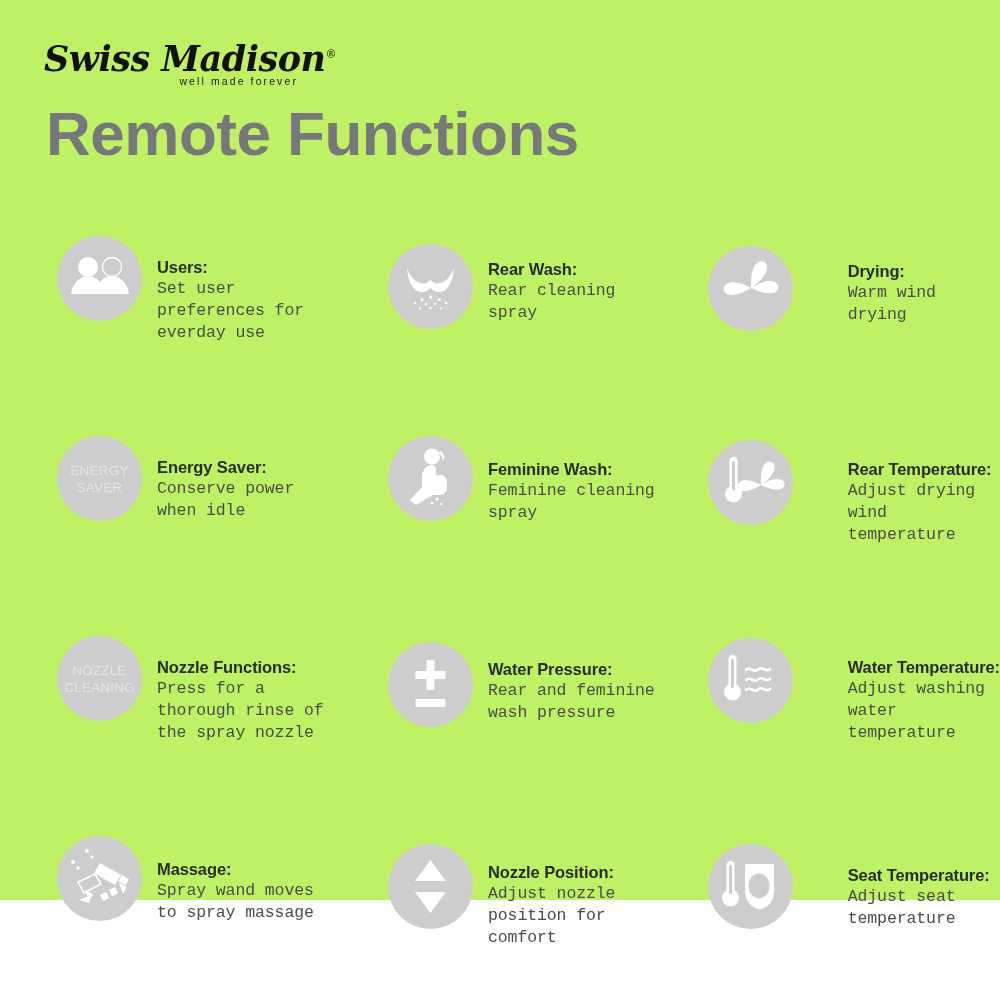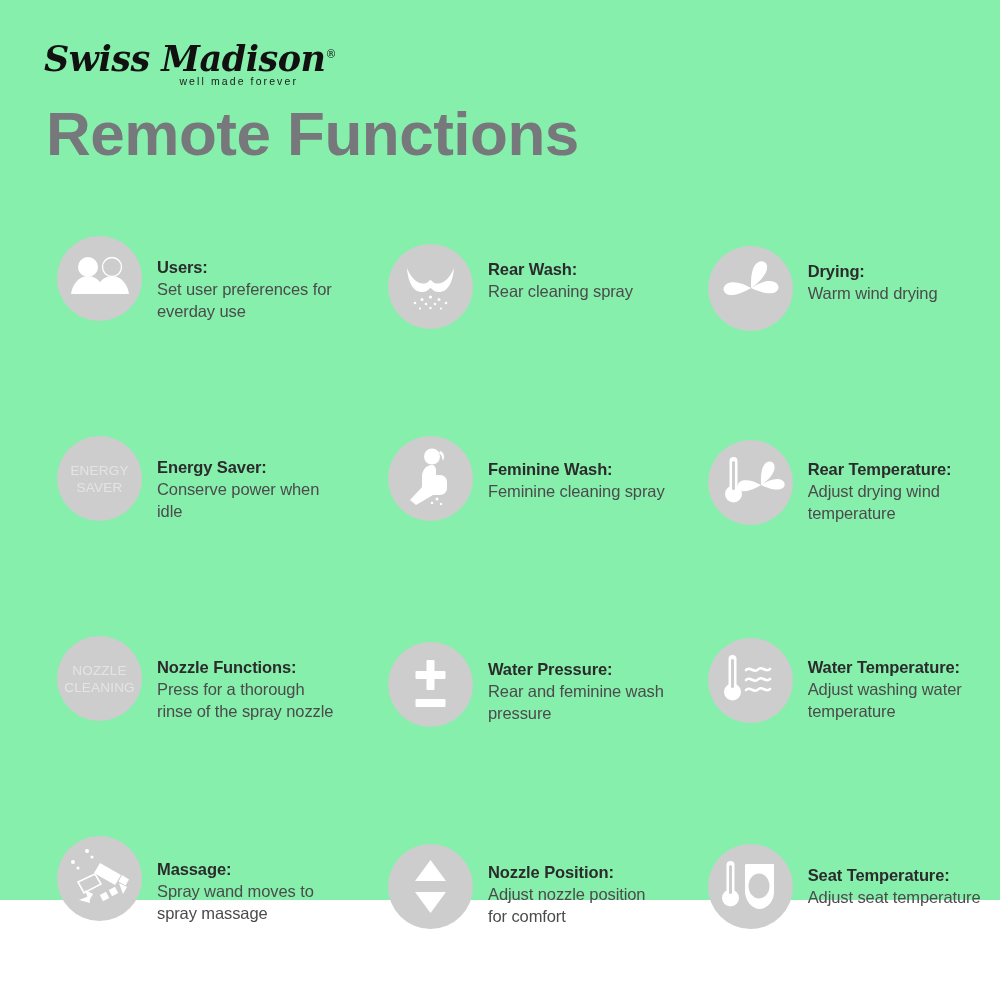--- a/index.html
+++ b/index.html
@@ -9,21 +9,21 @@
     height: 1000px;
     background: #ffffff;
     font-family: "Liberation Sans", sans-serif;
     overflow: hidden;
   }
 
   .page {
     position: relative;
     width: 1000px;
     height: 900px;
-    background: #86efac;
+    background: #bef264;
   }
 
   
   .brand {
     position: absolute;
     left: 44px;
     top: 36px;
     width: 260px;
     height: 56px;
   }
@@ -81,21 +81,21 @@
     height: 200px;
   }
   .cell {
     display: flex;
     align-items: flex-start;
     width: 333px;
     margin-left: 32px;
   }
   .cell.col0 { padding-left: 25px; }
   .cell.col1 { padding-left: 22px; }
-  .cell.col2 { padding-left: 8px; }
+  .cell.col2 { padding-left: 8px; gap: 40px; }
 
   .icon-circle {
     flex: 0 0 auto;
     width: 85px;
     height: 85px;
     border-radius: 50%;
     background: #cdcdcd;
     position: relative;
     margin-top: 0px;
     overflow: hidden;
@@ -129,20 +129,21 @@
     line-height: 22px;
     letter-spacing: -0.1px;
     white-space: nowrap;
   }
   .feat-desc {
     font-size: 16.5px;
     font-weight: 400;
     color: #4b4b4b;
     line-height: 22px;
     letter-spacing: -0.1px;
+    font-family: Liberation Mono, monospace;
   }
 
   
   .row1 .col0 .text-block { padding-top: 20px; }
   .row1 .col1 .text-block { padding-top: 22px; }
   .row1 .col2 .text-block { padding-top: 24px; }
   .row2 .col0 .text-block { padding-top: 20px; }
   .row2 .col1 .text-block { padding-top: 22px; }
   .row2 .col2 .text-block { padding-top: 22px; }
   .row3 .col0 .text-block { padding-top: 20px; }

